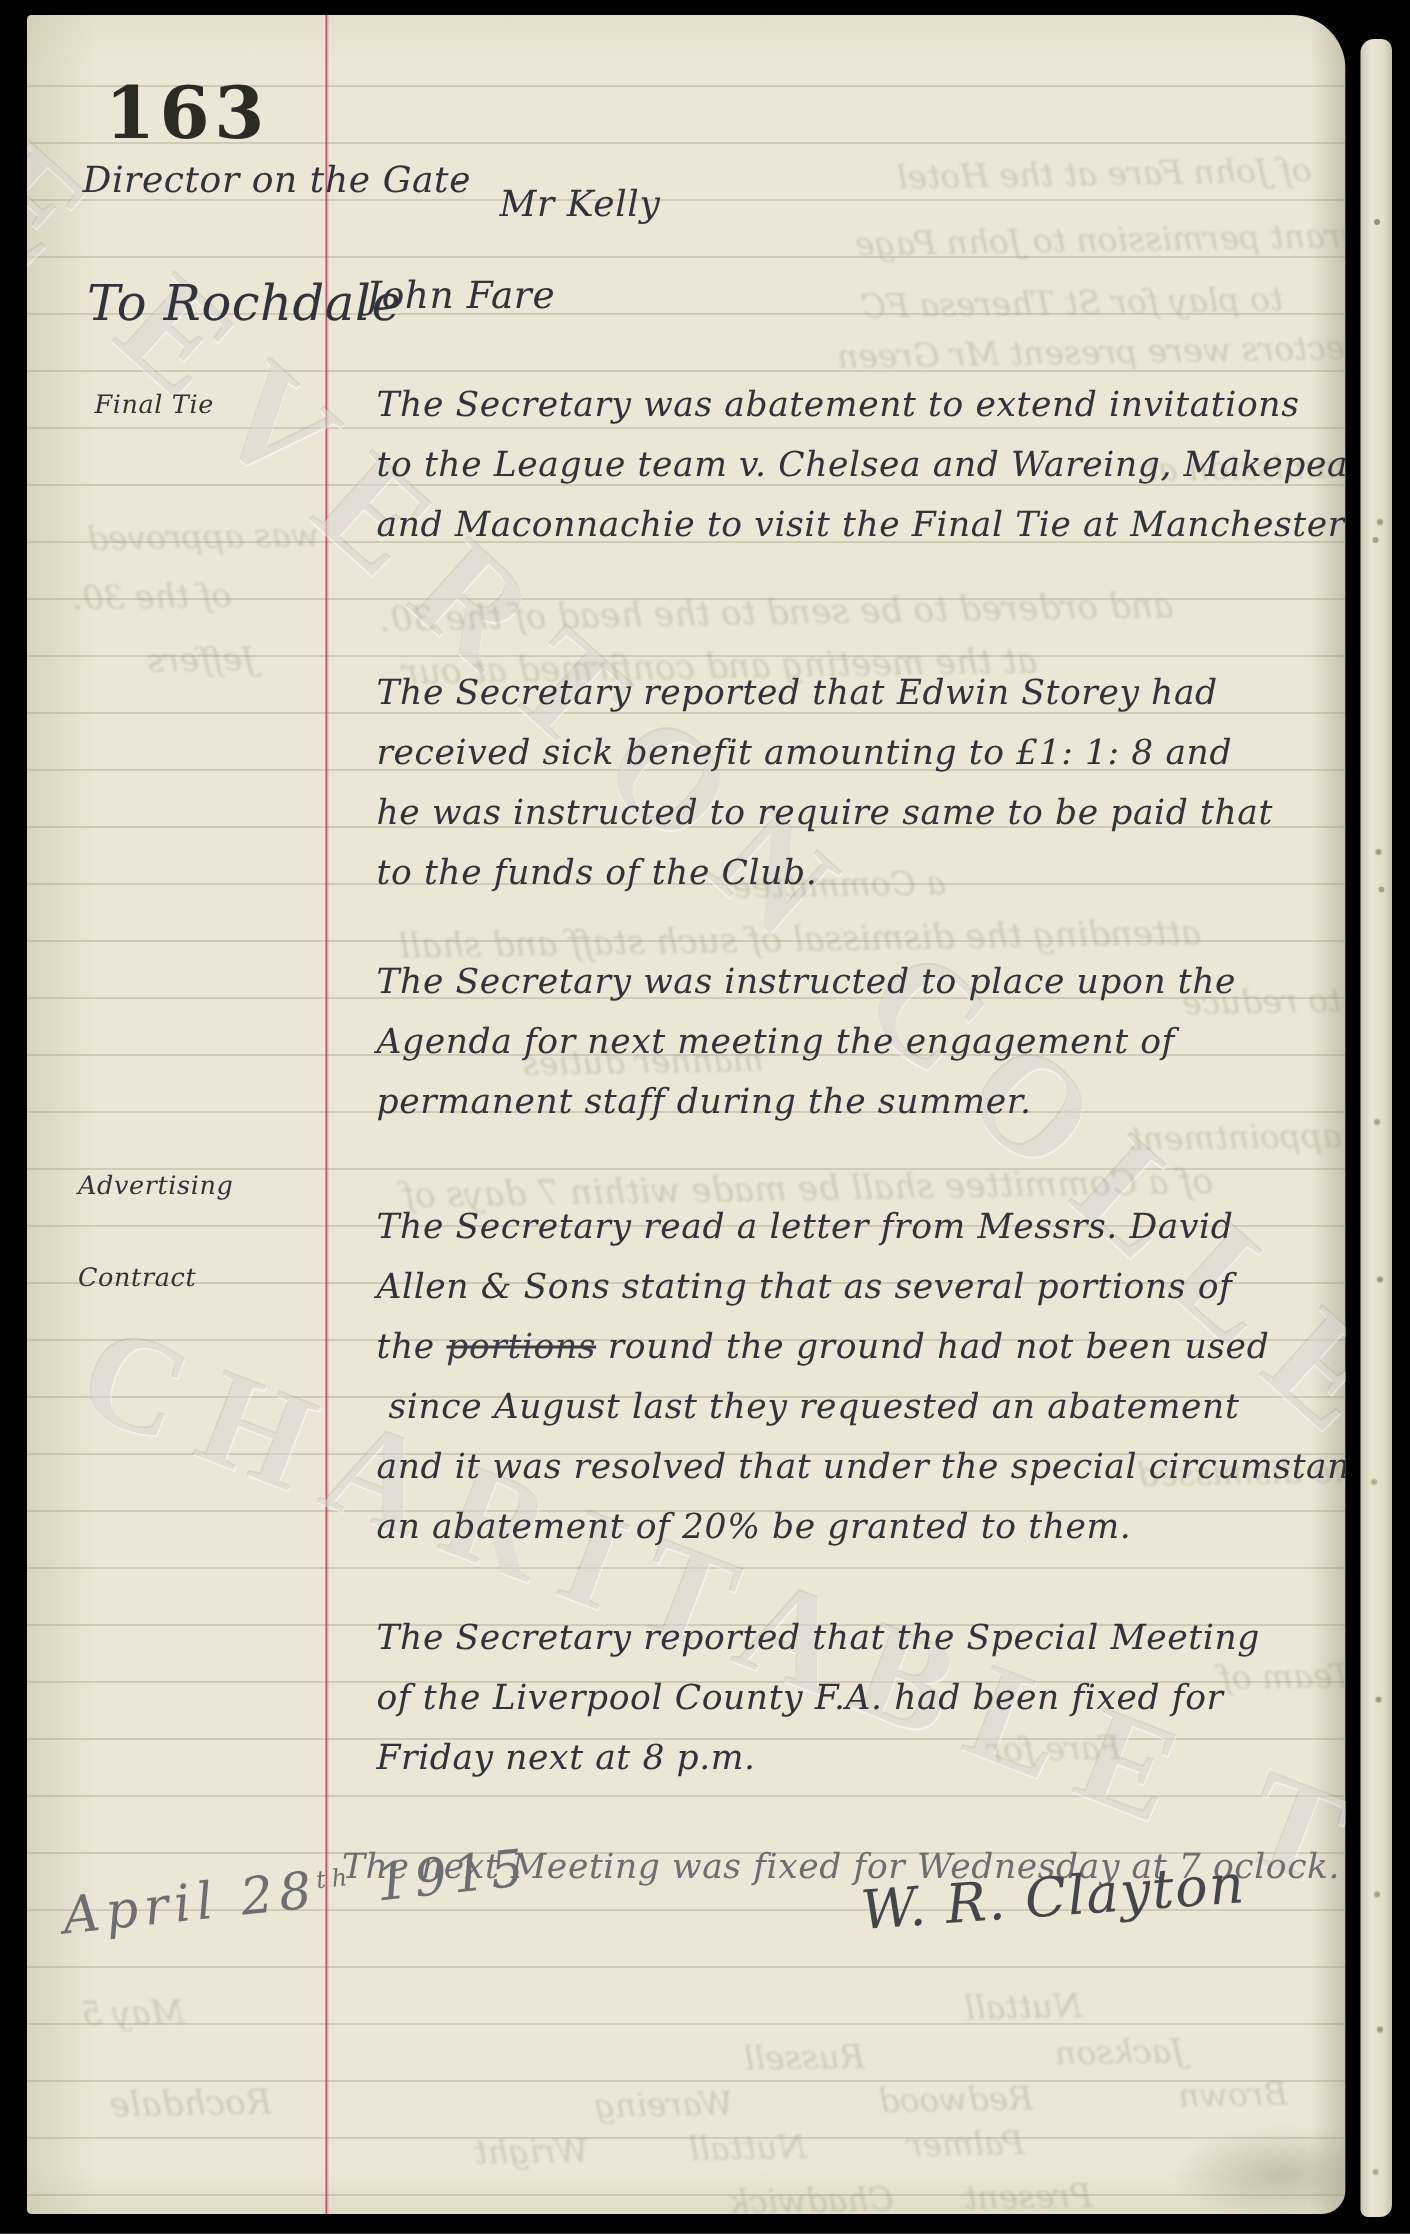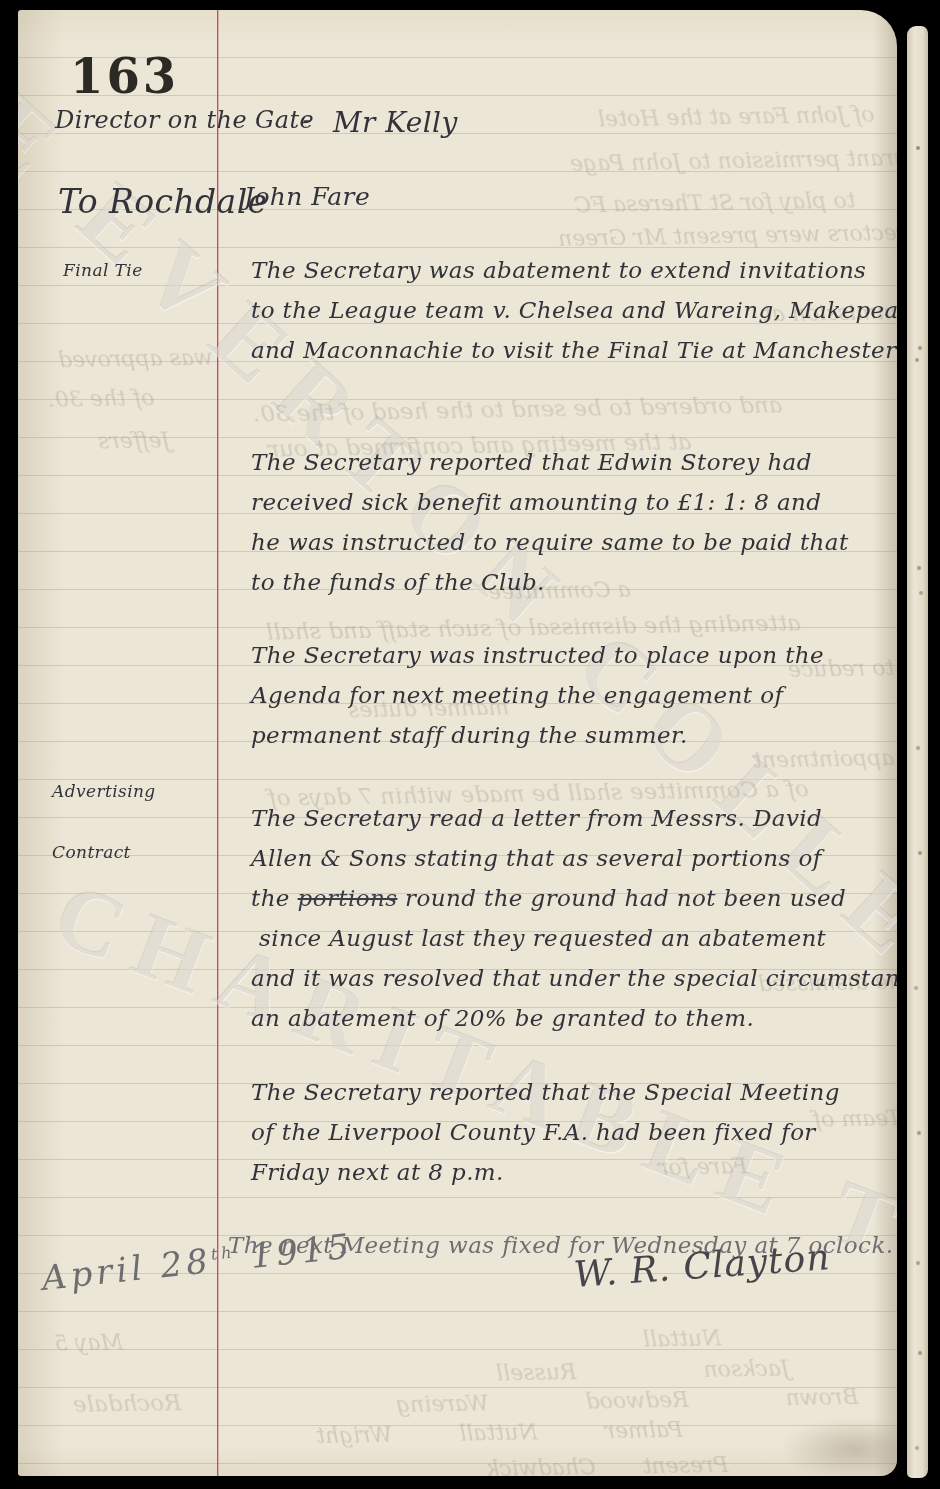--- a/index.html
+++ b/index.html
@@ -119,21 +119,21 @@
   <span class="bl b21">Rochdale</span>
   <span class="bl b22">Brown Redwood Wareing</span>
   <span class="bl b23">Palmer Nuttall Wright</span>
   <span class="bl b24">Present Chadwick</span>
   <span class="bl b25">May 5</span>
 
   <div class="hw pgnum">163</div>
 
   <span class="hw" style="left:37px;top:96px;font-size:24px">Director on the Gate</span>
   <span class="hw" style="left:285px;top:96px;font-size:24px">-</span>
-  <span class="hw" style="left:315px;top:96px;font-size:28px">Mr Kelly</span>
+  <span class="hw" style="left:315px;top:112px;font-size:24px">Mr Kelly</span>
 
   <span class="hw" style="left:40px;top:172px;font-size:33px">To Rochdale</span>
   <span class="hw" style="left:226px;top:172px;font-size:25px">John Fare</span>
 
   <span class="hw" style="left:45px;top:250px">Final Tie</span>
   <div class="para" style="top:240px">
     <div class="ln">The Secretary was abatement to extend invitations</div>
     <div class="ln">to the League team v. Chelsea and Wareing, Makepeace</div>
     <div class="ln">and Maconnachie to visit the Final Tie at Manchester</div>
   </div>

